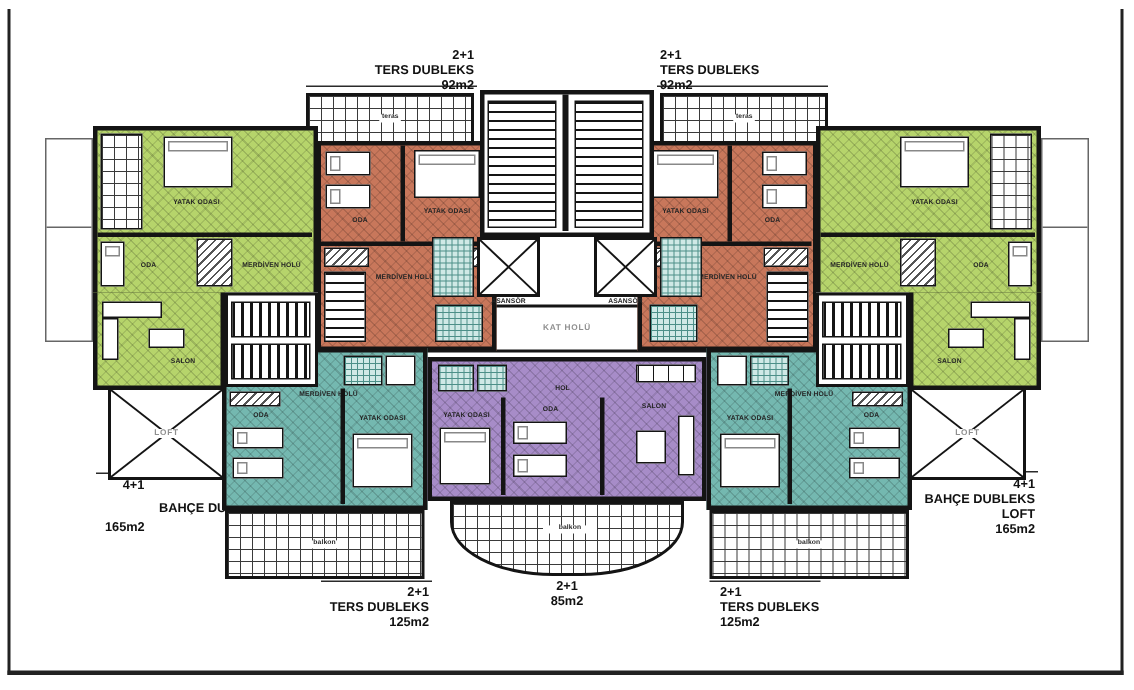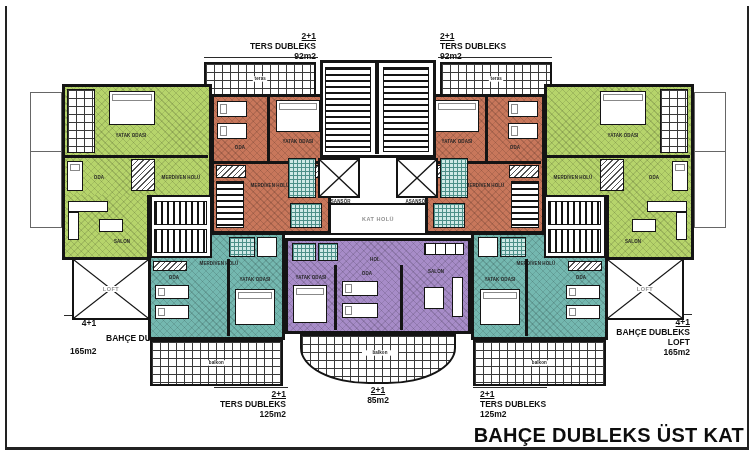--- a/index.html
+++ b/index.html
@@ -19,35 +19,34 @@
   .stairs-h{background-color:#fff;background-image:repeating-linear-gradient(180deg,#141414 0 1.6px,transparent 1.6px 6px);border:1px solid #141414;}
   .stairs-v{background-color:#fff;background-image:repeating-linear-gradient(90deg,#141414 0 1.6px,transparent 1.6px 6px);border:1px solid #141414;}
   .closet{background-color:#fff;background-image:repeating-linear-gradient(-45deg,#555 0 1px,transparent 1px 4px);border:1.2px solid #141414;}
   .bed{background:#fff;border:1.3px solid #141414;}
   .bed i{position:absolute;left:2px;top:2px;right:2px;height:5px;border:1px solid #888;display:block;}
   .bed.side i{left:2px;top:2px;bottom:2px;width:5px;height:auto;right:auto;}
   .iwall{background:#141414;}
   .rlab{font-weight:bold;font-size:5px;line-height:5.5px;color:#262626;text-align:center;letter-spacing:.1px;transform:scale(.9);transform-origin:center;}
   .glab{color:#8f8f8f;font-weight:bold;font-size:5.5px;letter-spacing:.5px;text-align:center;}
   .ulab{font-weight:bold;font-size:8.5px;line-height:10px;color:#111;}
-  .ulab .u{text-decoration:underline;}
+  .ulab .u{}
   .hline{border-top:1.2px solid #2a2a2a;height:0;}
   .thin{border:1.4px solid #666;background:transparent;}
   .xsvg{position:absolute;inset:0;width:100%;height:100%;}
   .clip{overflow:hidden;white-space:nowrap;}
   #title{font-weight:bold;font-size:20px;color:#0d0d0d;letter-spacing:.3px;text-align:right;}
   .cc{display:flex;align-items:center;justify-content:center;}
 </style>
 </head>
 <body>
 
 <div id="plan">
 
   <div class="abs" style="left:5px;top:6px;width:744px;height:444px;border-left:2px solid #222;border-right:2px solid #222;border-bottom:3px solid #222;z-index:9;pointer-events:none;"></div>
-  <div id="title" class="abs" style="left:430px;top:424px;width:314px;z-index:10;">BAHÇE DUBLEKS ÜST KAT</div>
 
   <div class="abs thin" style="left:30px;top:92px;width:32px;height:136px;z-index:1;">
     <div class="abs" style="left:0;top:58px;width:100%;border-top:1.2px solid #666;"></div>
   </div>
   <div class="abs thin" style="left:694px;top:92px;width:32px;height:136px;z-index:1;">
     <div class="abs" style="left:0;top:58px;width:100%;border-top:1.2px solid #666;"></div>
   </div>
 
   <div class="abs wall" style="left:320px;top:60px;width:116px;height:98px;background:#fff;z-index:4;">
     <div class="abs stairs-h" style="left:2px;top:4px;width:46px;height:85px;"></div>

